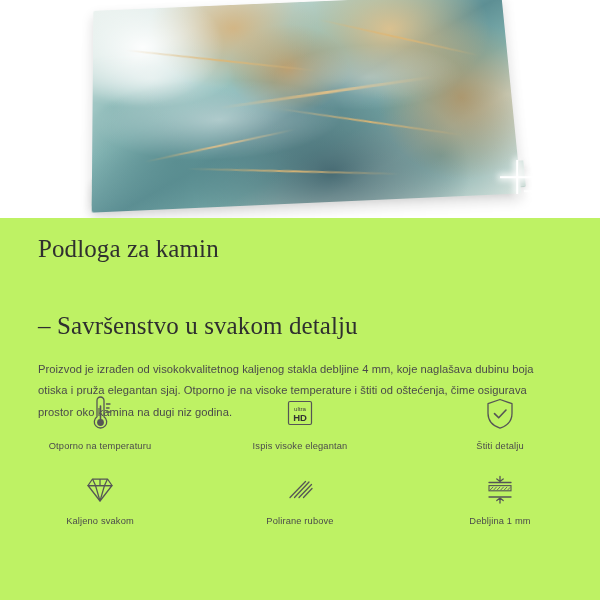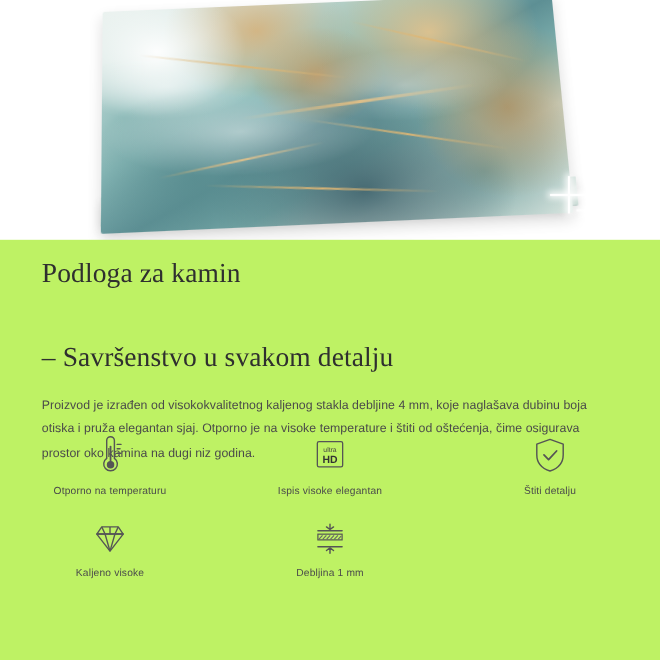--- a/index.html
+++ b/index.html
@@ -262,23 +262,36 @@
     <div class="feature">
       <div class="feature-icon">
         <svg width="44" height="40" viewBox="0 0 44 40">
           <g fill="none" stroke="#555" stroke-width="1.25" stroke-linejoin="round">
             <path d="M10 16.5h24L22 32z"></path>
             <path d="M14.5 10h15l4.5 6.5H10z"></path>
             <path d="M14.5 10l3 6.5M29.5 10l-3 6.5M22 10v6.5M17.5 16.5L22 32M26.5 16.5L22 32"></path>
           </g>
         </svg>
       </div>
-      <div class="feature-label">Kaljeno visoke</div>
-    </div>
-
+      <div class="feature-label">Kaljeno svakom</div>
+    </div>
+
+    <div class="feature">
+      <div class="feature-icon">
+        <svg width="44" height="40" viewBox="0 0 44 40">
+          <g fill="none" stroke="#555" stroke-width="1.3" stroke-linecap="round">
+            <path d="M12 28.5L27.5 12.5"></path>
+            <path d="M16.5 28.5L31 13"></path>
+            <path d="M21 28.5L33.5 15.5"></path>
+            <path d="M25.5 28.5L34 19.5"></path>
+          </g>
+        </svg>
+      </div>
+      <div class="feature-label">Polirane rubove</div>
+    </div>
 
     <div class="feature">
       <div class="feature-icon">
         <svg width="44" height="40" viewBox="0 0 44 40">
           <g stroke="#555" stroke-width="1.3" fill="none" stroke-linecap="round">
             <path d="M11 13.5h22"></path>
             <path d="M11 28h22"></path>
             <path d="M22 7.5v4.5M18.8 10l3.2 2.4 3.2-2.4" stroke-linejoin="round"></path>
             <path d="M22 34v-4.5M18.8 31.5l3.2-2.4 3.2 2.4" stroke-linejoin="round"></path>
           </g>

